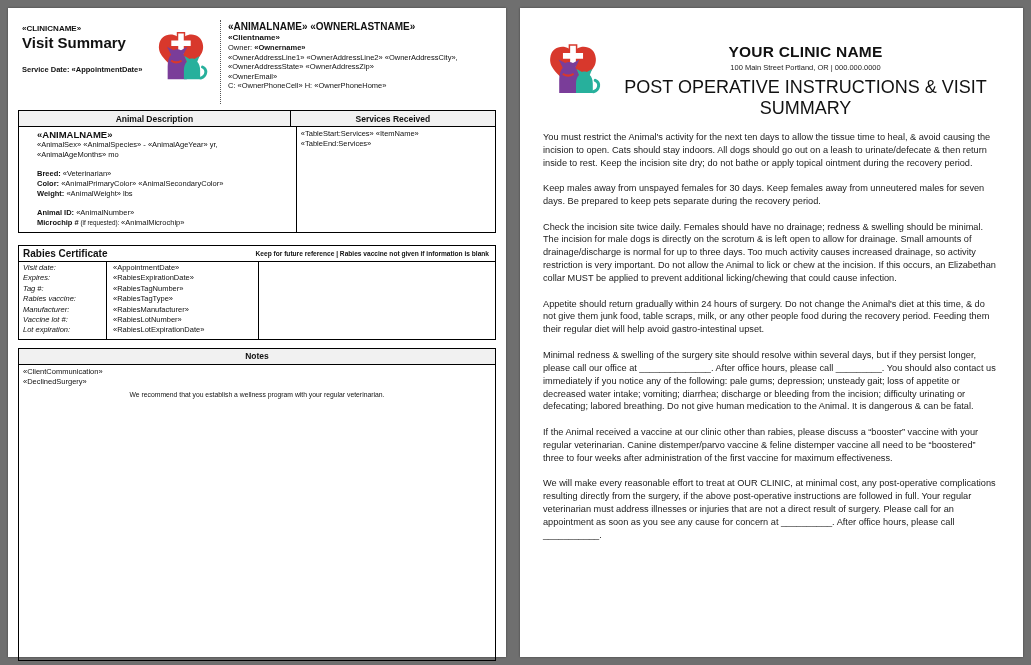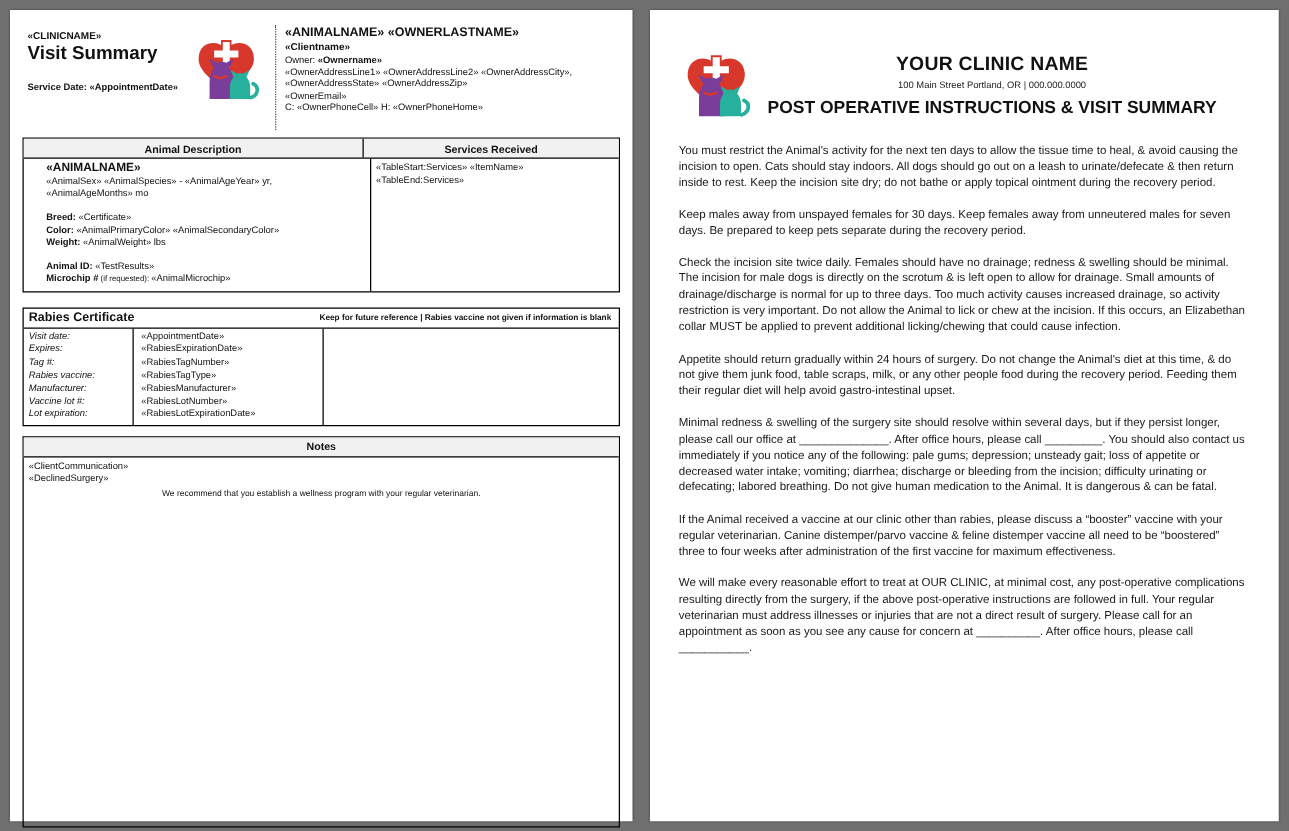--- a/index.html
+++ b/index.html
@@ -60,21 +60,21 @@
   .nt-body{min-height:295px; padding:2px 4px; font-size:7.5px; line-height:10px;}
   .nt-center{text-align:center; font-size:6.8px; margin-top:3px;}
 
   
   .rp-header{display:flex; margin-bottom:12px;text-align:center;}
   .rp-logo{width:62px; flex:none;}
   .rp-logo svg{width:60px; height:66px; display:block;}
   .rp-head-text{margin-left:9px; padding-top:7px;}
   .rp-clinic{font-size:15.5px; font-weight:bold; letter-spacing:.2px;}
   .rp-address{font-size:7.5px; color:#222; margin:2px 0 5px;}
-  .rp-doc-title{font-size:14px; font-weight:bold;}
+  .rp-doc-title{font-size:18px; font-weight:normal;}
   .rp-bodytext p{font-size:9.2px; line-height:12.9px; margin-bottom:12.5px; color:#1a1a1a; max-width:460px;}
 </style>
 </head>
 <body>
 
 <div class="workspace">
 
   <div class="page page-left">
 
     <div class="lp-header">
@@ -110,25 +110,25 @@
       <div class="tbl-hdr">
         <div class="an-col1">Animal Description</div>
         <div class="an-col2">Services Received</div>
       </div>
       <div class="an-body">
         <div class="an-col1">
           <div class="an-name">«ANIMALNAME»</div>
           <div>«AnimalSex» «AnimalSpecies» - «AnimalAgeYear» yr,</div>
           <div>«AnimalAgeMonths» mo</div>
           <div class="an-gap"></div>
-          <div><b class="fld">Breed:</b><span> «Certificate»</span></div>
+          <div><b class="fld">Breed:</b><span> «Veterinarian»</span></div>
           <div><b class="fld">Color:</b><span> «AnimalPrimaryColor» «AnimalSecondaryColor»</span></div>
           <div><b class="fld">Weight:</b><span> «AnimalWeight» lbs</span></div>
           <div class="an-gap"></div>
-          <div><b class="fld">Animal ID:</b><span> «TestResults»</span></div>
+          <div><b class="fld">Animal ID:</b><span> «AnimalNumber»</span></div>
           <div><b class="fld">Microchip #</b><span class="an-note"> (if requested): </span><span>«AnimalMicrochip»</span></div>
         </div>
         <div class="an-col2">
           <div>«TableStart:Services» «ItemName»</div>
           <div>«TableEnd:Services»</div>
         </div>
       </div>
     </div>
 
     <div class="tbl" style="margin-top:12px;">

